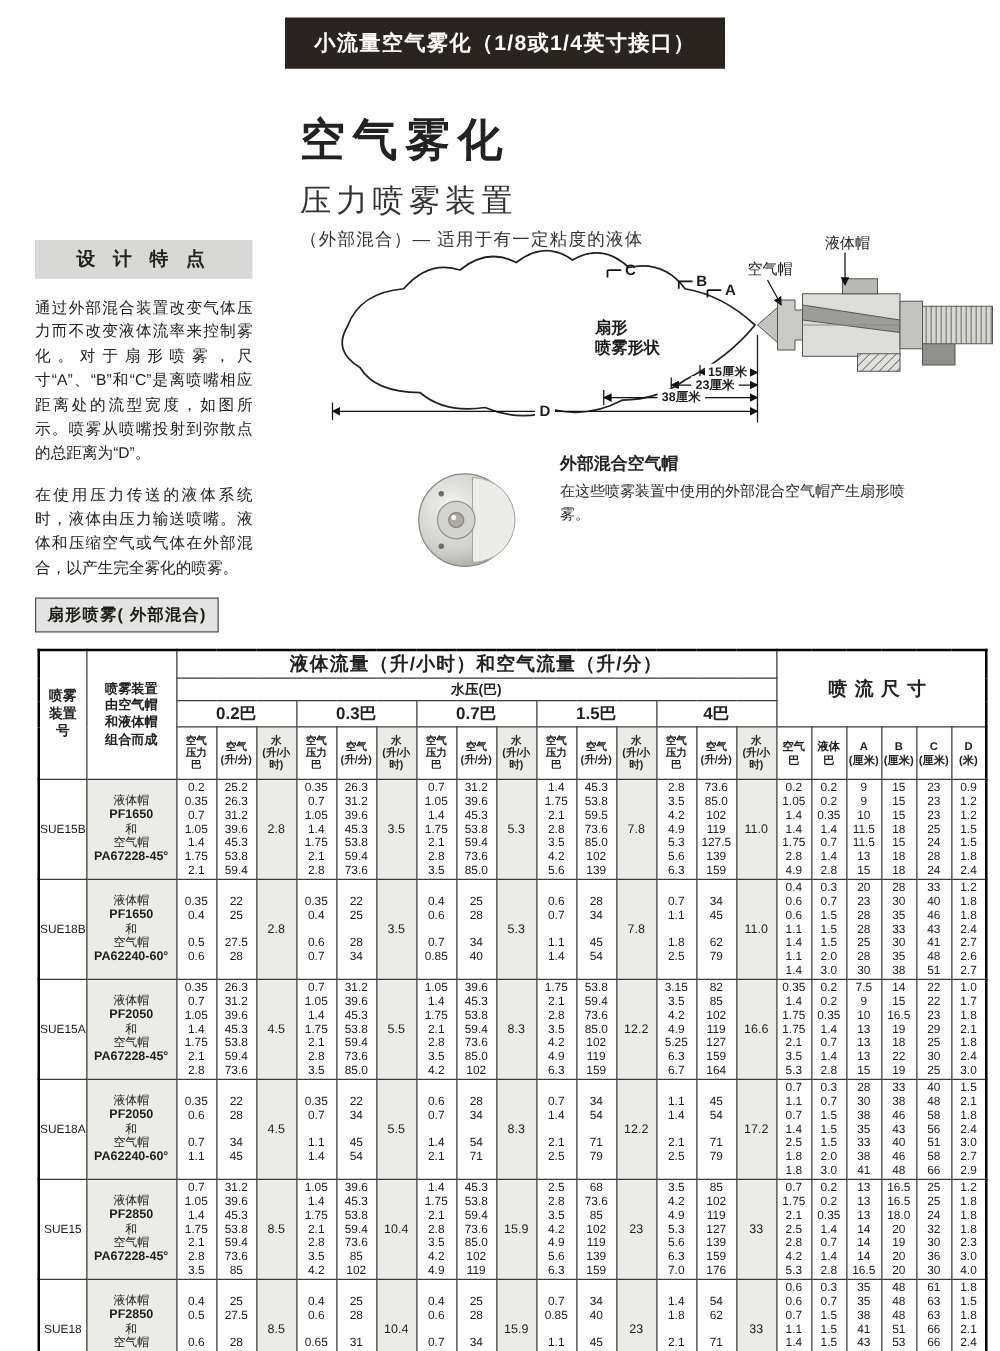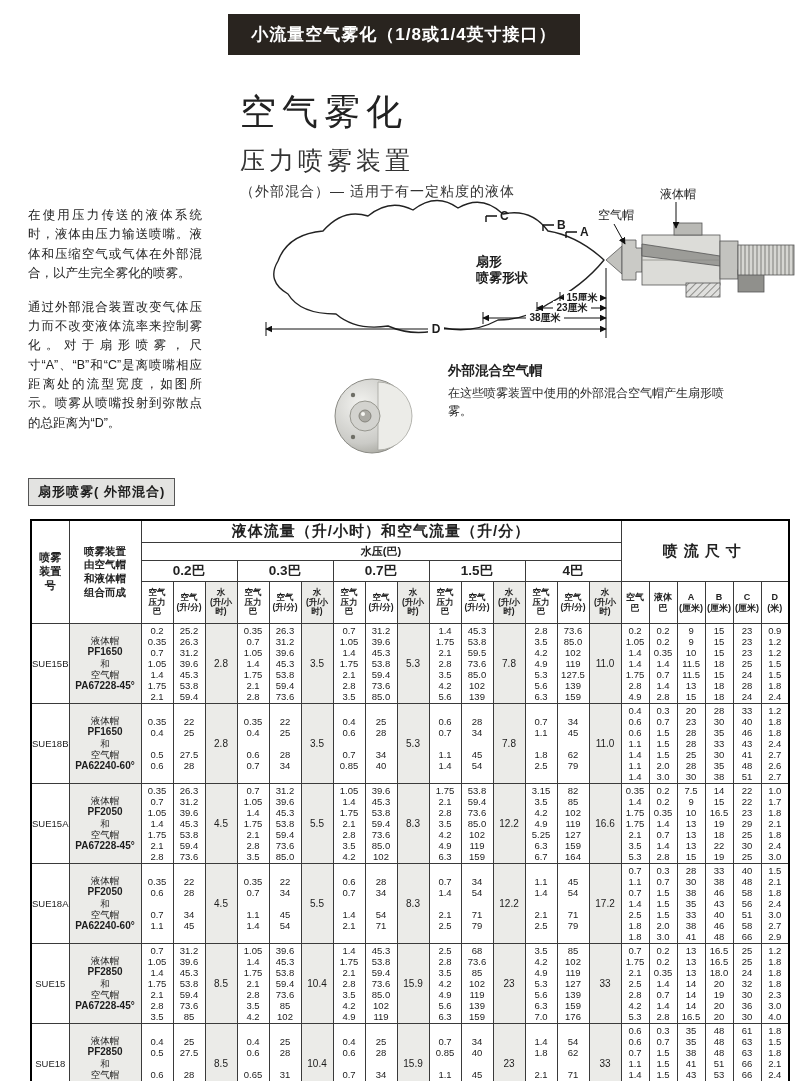--- a/index.html
+++ b/index.html
@@ -7,21 +7,21 @@
   body { font-family:"Liberation Sans","DejaVu Sans",sans-serif; color:#1c1c1c; }
   #page { position:relative; width:800px; height:1081px; background:#fff; overflow:hidden; margin:0 auto; }
 
   
   .banner { position:absolute; left:228px; top:14px; width:352px; height:41px;
     background:#29241f; color:#fff; font-size:17px; font-weight:bold;
     display:flex; align-items:center; justify-content:center; letter-spacing:1px; }
 
   
   .title-block { position:absolute; left:240px; top:88px; }
-  .title-block h1 { font-size:36px; font-weight:normal; letter-spacing:6px; color:#222; }
+  .title-block h1 { font-size:36px; font-weight:bold; letter-spacing:6px; color:#222; }
   .title-block .sub1 { font-size:25px; letter-spacing:4px; margin-top:7px; color:#333; }
   .title-block .sub2 { font-size:14px; letter-spacing:1px; margin-top:6px; color:#333; }
 
   
   .sidebar { position:absolute; left:28px; top:192px; width:174px; }
   .design-box { background:#d8d8d6; text-align:center; font-size:15px; font-weight:bold;
     letter-spacing:5px; padding:6px 0; color:#222; }
   .sidebar p { font-size:12.5px; line-height:1.55; text-align:justify; margin-top:14px; color:#222; }
   .fan-label { position:absolute; left:28px; top:478px; border:1px solid #555; background:#e3e3e1;
     font-size:13px; font-weight:bold; padding:4px 9px; letter-spacing:1px; }
@@ -71,22 +71,23 @@
 
   <div class="banner">小流量空气雾化（1/8或1/4英寸接口）</div>
 
   <div class="title-block">
     <h1>空气雾化</h1>
     <div class="sub1">压力喷雾装置</div>
     <div class="sub2">（外部混合）— 适用于有一定粘度的液体</div>
   </div>
 
   <div class="sidebar">
+    <div class="design-box">设 计 特 点</div>
+    <p>通过外部混合装置改变气体压力而不改变液体流率来控制雾化。对于扇形喷雾，尺寸“A”、“B”和“C”是离喷嘴相应距离处的流型宽度，如图所示。喷雾从喷嘴投射到弥散点的总距离为“D”。</p>
     <p>在使用压力传送的液体系统时，液体由压力输送喷嘴。液体和压缩空气或气体在外部混合，以产生完全雾化的喷雾。</p>
-    <p>通过外部混合装置改变气体压力而不改变液体流率来控制雾化。对于扇形喷雾，尺寸“A”、“B”和“C”是离喷嘴相应距离处的流型宽度，如图所示。喷雾从喷嘴投射到弥散点的总距离为“D”。</p>
   </div>
   <div class="fan-label">扇形喷雾( 外部混合)</div>
 
   <svg class="diagram" width="552" height="178" viewBox="0 0 552 178">
     <defs>
       <marker id="mA" viewBox="0 0 10 10" refX="9" refY="5" markerWidth="7" markerHeight="7" orient="auto-start-reverse">
         <path d="M0,0 L10,5 L0,10 z" fill="#111"></path>
       </marker>
       <pattern id="hatch" width="5" height="5" patternTransform="rotate(45)" patternUnits="userSpaceOnUse">
         <rect width="5" height="5" fill="#e0e0de"></rect>

